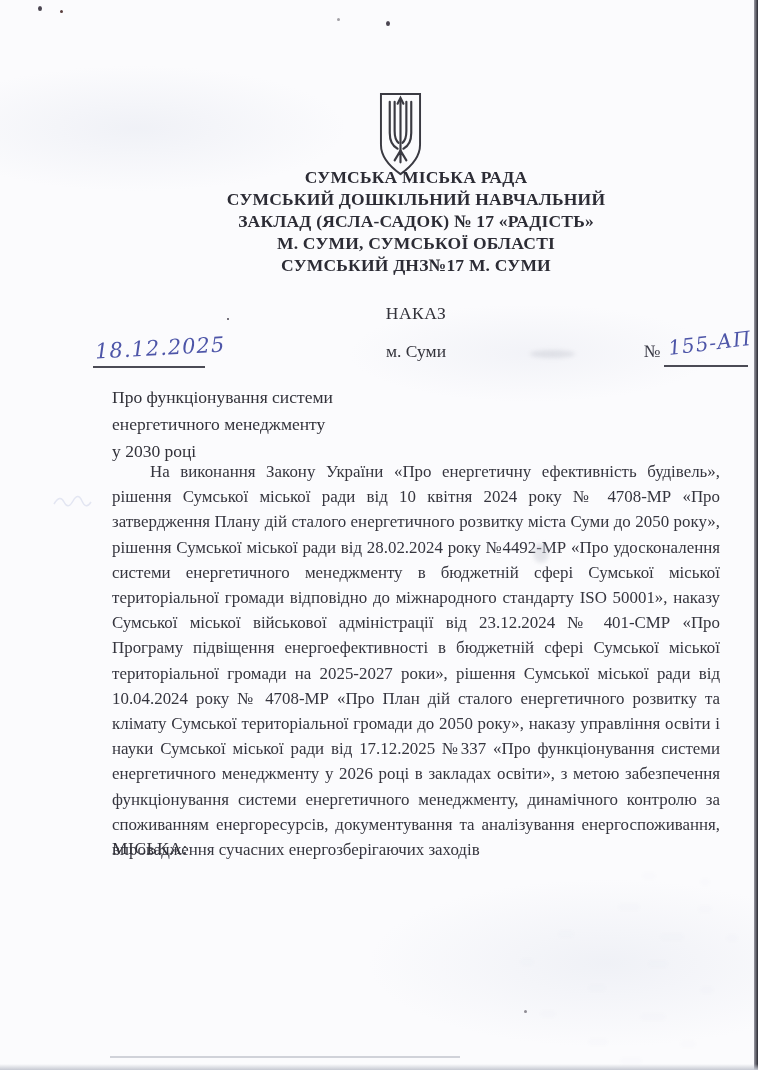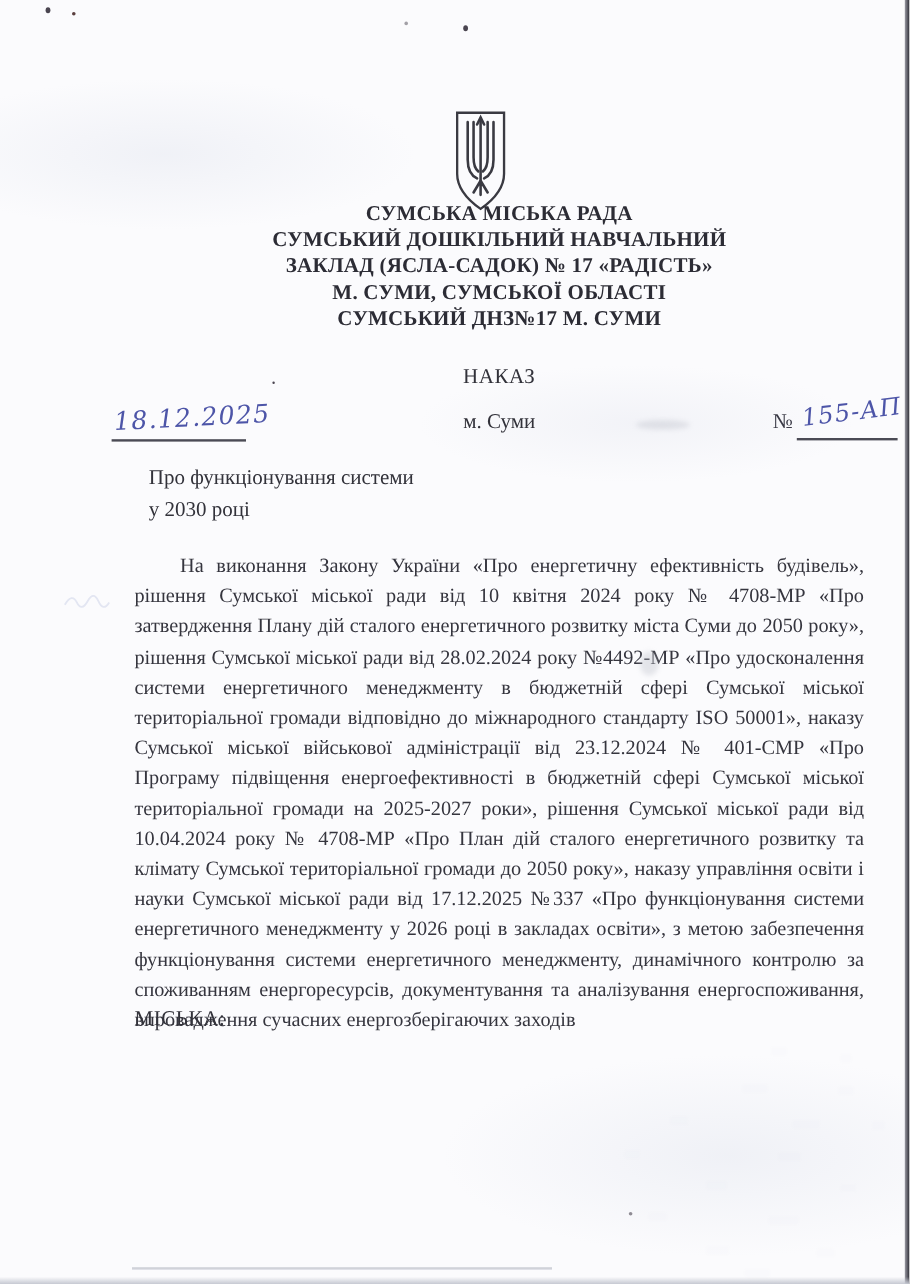--- a/index.html
+++ b/index.html
@@ -28,21 +28,21 @@
   
   .hand{color:#4d55a8;font-style:italic;font-size:21px;letter-spacing:1px;
     font-family:"DejaVu Serif",serif;}
   .date-wrap{left:95px;top:336px;transform:rotate(-3deg);}
   .date-underline{left:93px;top:366px;width:112px;height:2px;background:#4b4b55;}
   .city{left:60px;top:341px;width:712px;text-align:center;font-size:17.5px;}
   .num-prefix{left:644px;top:341px;font-size:17.5px;color:#3a3a46;}
   .num-hand{left:668px;top:331px;transform:rotate(-7deg);font-size:20px;}
   .num-underline{left:664px;top:365px;width:84px;height:2px;background:#4b4b55;}
   
-  .subject{left:124px;top:384px;width:420px;font-size:17.5px;line-height:27px;}
+  .subject{left:112px;top:384px;width:420px;font-size:17.5px;line-height:27px;}
   
   .body-par{left:112px;top:459px;width:608px;font-size:16.9px;line-height:25.2px;
     text-align:justify;text-indent:38px;color:#35353e;}
   .decree{left:112px;top:838px;font-size:17.5px;letter-spacing:.5px;}
   .item-par{left:112px;top:872px;width:608px;font-size:17.2px;line-height:27px;
     text-align:justify;text-indent:38px;color:#33333c;}
   
   .edge-right{right:0;top:0;width:4px;height:1070px;
     background:linear-gradient(to right,#9a9aa4,#2a2a32);}
   .edge-bottom{left:0;bottom:0;width:758px;height:6px;
@@ -84,20 +84,21 @@
 
   <div class="abs date-wrap hand">18.12.2025</div>
   <div class="abs date-underline"></div>
   <div class="abs city">м. Суми</div>
   <div class="abs num-prefix">№</div>
   <div class="abs num-hand hand">155-АП</div>
   <div class="abs num-underline"></div>
 
   <div class="abs subject">
     <div>Про функціонування системи</div>
+    <div>енергетичного менеджменту</div>
     <div>у 2030 році</div>
   </div>
 
   <div class="abs body-par">На виконання Закону України «Про енергетичну ефективність будівель», рішення Сумської міської ради від 10 квітня 2024 року № 4708-МР «Про затвердження Плану дій сталого енергетичного розвитку міста Суми до 2050 року», рішення Сумської міської ради від 28.02.2024 року №4492-МР «Про удосконалення системи енергетичного менеджменту в бюджетній сфері Сумської міської територіальної громади відповідно до міжнародного стандарту ISO 50001», наказу Сумської міської військової адміністрації від 23.12.2024 № 401-СМР «Про Програму підвіщення енергоефективності в бюджетній сфері Сумської міської територіальної громади на 2025-2027 роки», рішення Сумської міської ради від 10.04.2024 року № 4708-МР «Про План дій сталого енергетичного розвитку та клімату Сумської територіальної громади до 2050 року», наказу управління освіти і науки Сумської міської ради від 17.12.2025 №337 «Про функціонування системи енергетичного менеджменту у 2026 році в закладах освіти», з метою забезпечення функціонування системи енергетичного менеджменту, динамічного контролю за споживанням енергоресурсів, документування та аналізування енергоспоживання, впровадження сучасних енергозберігаючих заходів</div>
 
   <div class="abs decree">МІСЬКА:</div>
 
 
   <div class="abs edge-right"></div>
   <div class="abs edge-bottom"></div>

